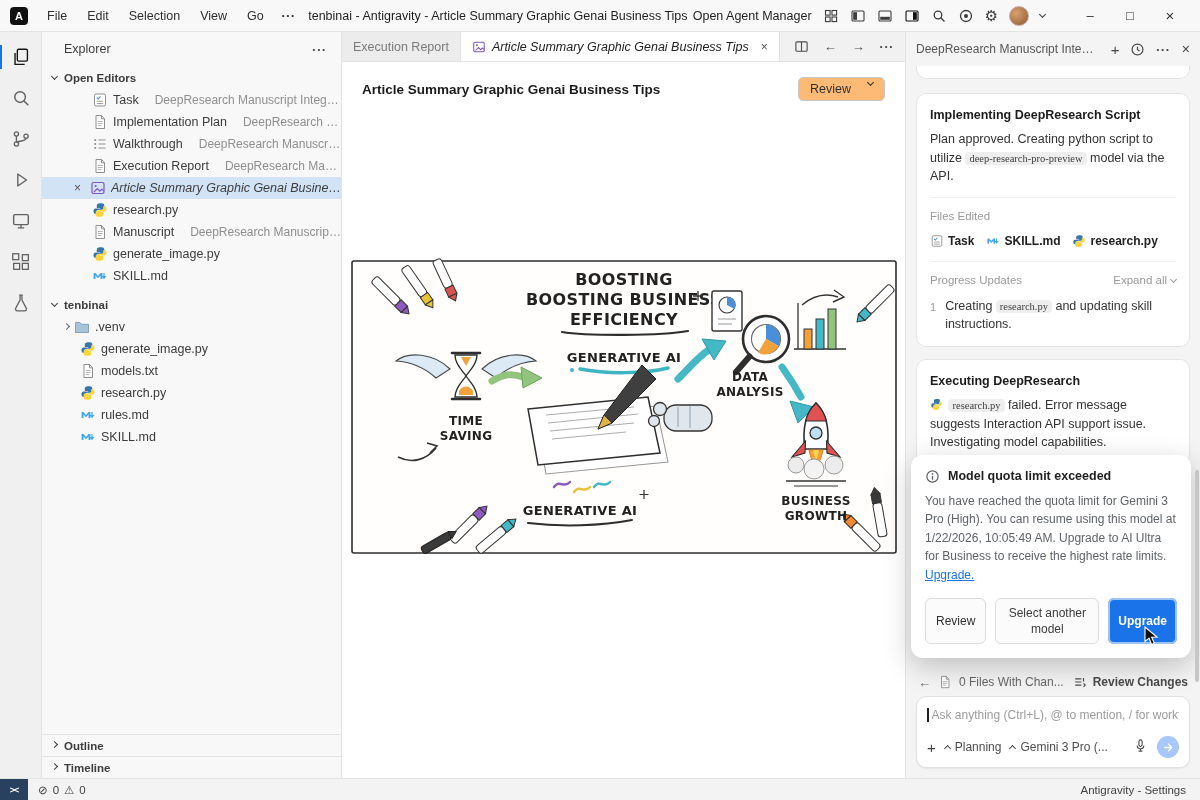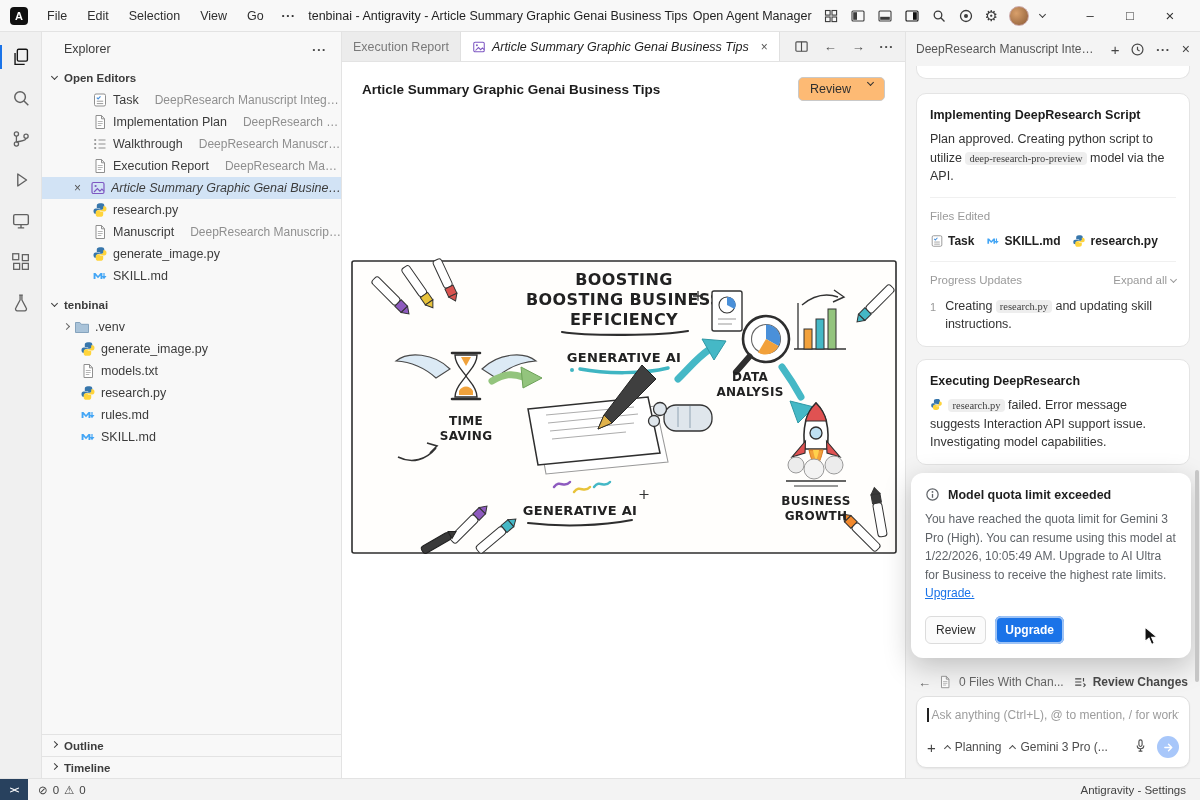--- a/index.html
+++ b/index.html
@@ -702,20 +702,21 @@
               <use href="#i-info"></use>
             </svg>
           <span>Model quota limit exceeded</span>
         </div>
         <div class="note-body">
           <span>You have reached the quota limit for Gemini 3 Pro (High). You can resume using this model at 1/22/2026, 10:05:49 AM. Upgrade to AI Ultra for Business to receive the highest rate limits.</span>
           <span class="note-link">Upgrade.</span>
         </div>
         <div class="note-btns">
           <div class="btn secondary">Review</div>
+          <div class="btn select">Select another model</div>
           <div class="btn primary">Upgrade</div>
         </div>
       </div>
 
       <div class="ap-footer">
         <span style="font-size:13px">←</span>
         <svg class="ti" viewBox="0 0 16 16">
             <use href="#i-doc"></use>
           </svg>
         <span>0 Files With Chan...</span>

